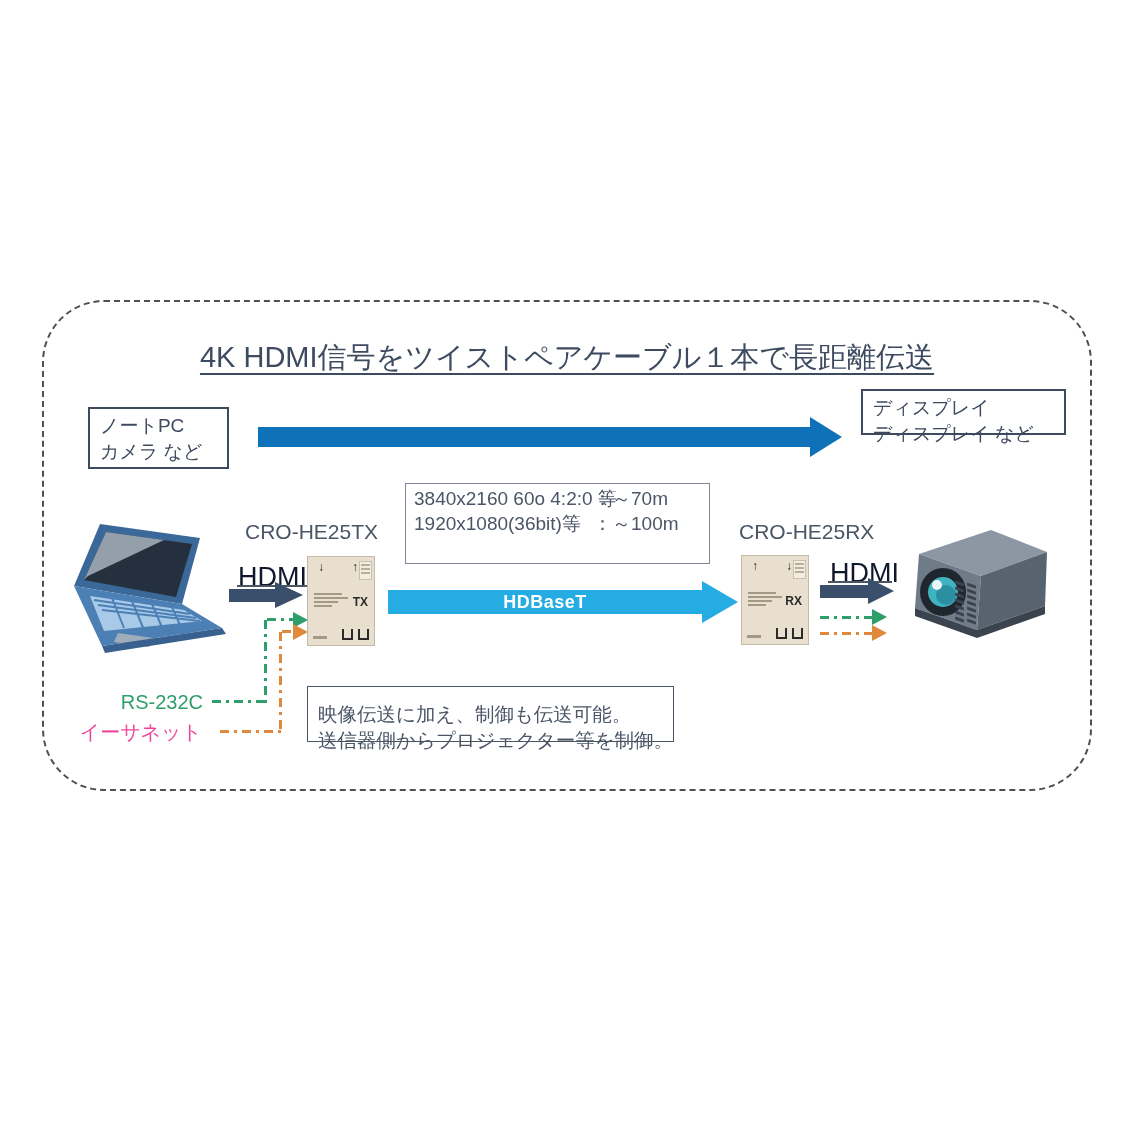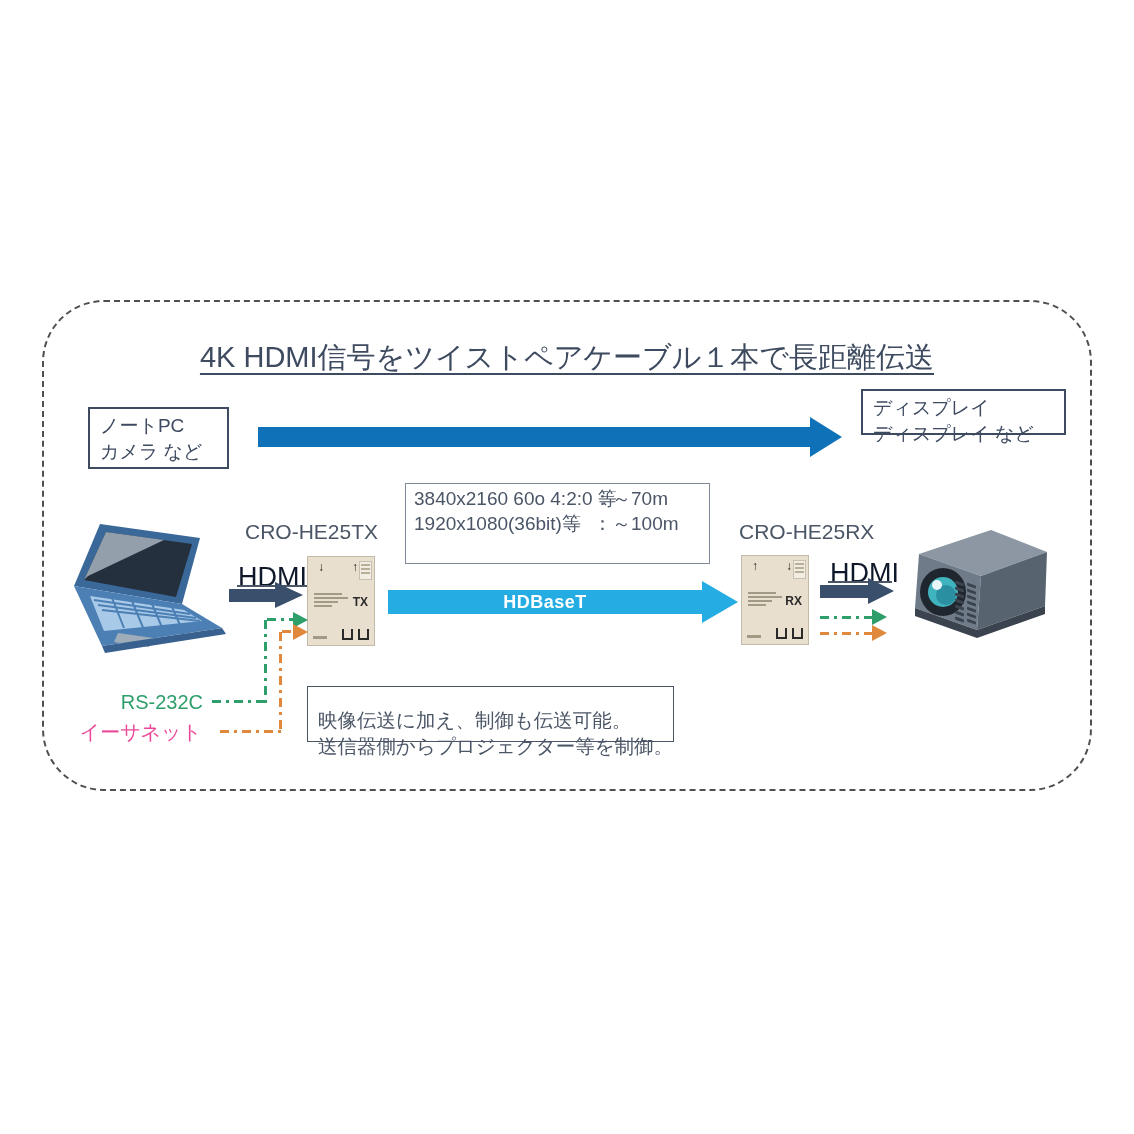--- a/index.html
+++ b/index.html
@@ -70,21 +70,21 @@
   .dd-v-o{width:3px;background:repeating-linear-gradient(180deg,#e0893c 0 9px,transparent 9px 14px,#e0893c 14px 17px,transparent 17px 22px);}
   .tri-g{width:0;height:0;border-top:8px solid transparent;border-bottom:8px solid transparent;border-left:15px solid #2e9e6b;}
   .tri-o{width:0;height:0;border-top:8px solid transparent;border-bottom:8px solid transparent;border-left:15px solid #e0893c;}
 
   .ctrl-label{font-size:20px;text-align:right;}
   .rs232{left:85px;top:691px;width:118px;color:#2e9e6b;text-align:right;}
   .eth{left:74px;top:719px;width:128px;color:#ec4899;}
 
   
   .note{left:307px;top:686px;width:367px;height:56px;border:1px solid #4a5566;box-sizing:border-box;
-        padding:20px 10px;color:#4a5566;font-size:19.5px;line-height:26px;white-space:nowrap;background:#fff;}
+        padding:14px 10px;color:#4a5566;font-size:19.5px;line-height:26px;white-space:nowrap;background:#fff;}
 </style>
 </head>
 <body>
 
 <div class="canvas">
 
   <div class="abs frame"></div>
 
   <div class="abs title">4K HDMI信号をツイストペアケーブル１本で長距離伝送</div>
 

